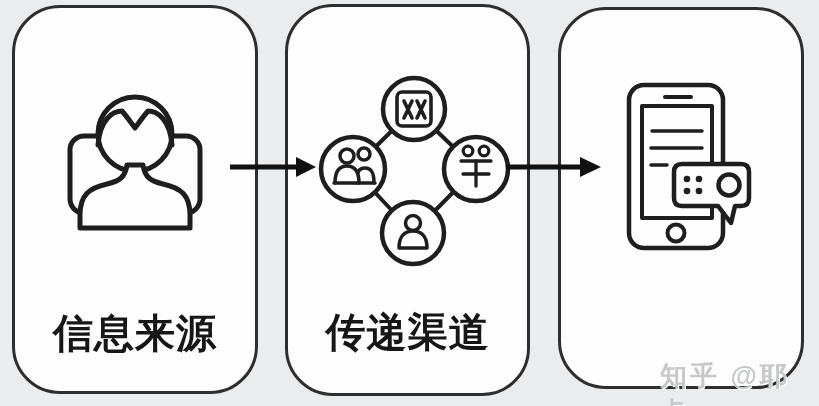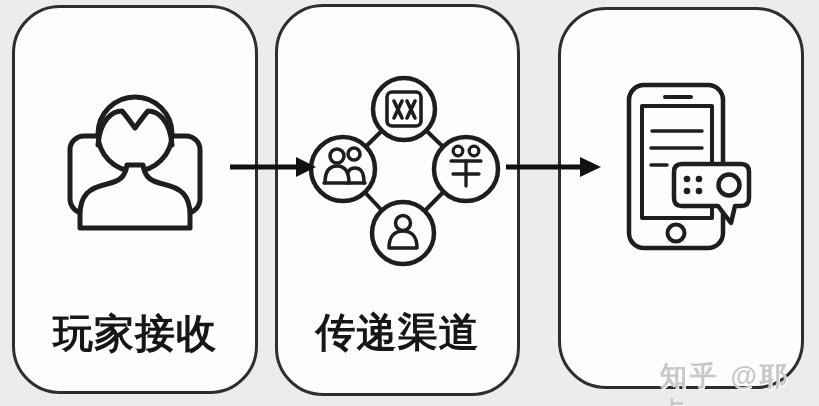--- a/index.html
+++ b/index.html
@@ -1,20 +1,20 @@
 <!DOCTYPE html>
 <html><head>
 <meta charset="utf-8">
 <style>
   html,body{margin:0;padding:0;}
   body{font-family:"Liberation Sans","DejaVu Sans",sans-serif;background:#e9eaec;}
   .canvas{position:relative;width:819px;height:406px;background:#ebecee;overflow:hidden;}
   .card{position:absolute;background:#fdfdfd;border:3px solid #2e2e2e;border-radius:48px;box-sizing:border-box;}
   .card1{left:12px;top:5px;width:246px;height:389px;}
-  .card2{left:275px;top:4px;width:245px;height:392px;}
+  .card2{left:285px;top:4px;width:245px;height:392px;}
   .card3{left:558px;top:7px;width:246px;height:382px;}
   .step-label{position:absolute;left:0;right:0;top:298px;text-align:center;
       font-size:40px;font-weight:bold;color:#161616;letter-spacing:1px;}
   .icon-svg{position:absolute;display:block;}
   .arrow{position:absolute;z-index:4;}
   .watermark{position:absolute;left:660px;top:358px;z-index:6;font-size:27px;
       color:#c6c8ca;letter-spacing:3px;text-shadow:1px 1px 0 #ffffff;font-weight:bold;}
   svg{overflow:visible;}
 </style>
 </head>
@@ -22,21 +22,21 @@
 
 <div class="canvas">
 
   <div class="card card1">
     <svg class="icon-svg" style="left:52px;top:79px;" width="136" height="146" viewBox="0 0 136 146" fill="none" stroke="#1e1e1e" stroke-width="5" stroke-linecap="round" stroke-linejoin="round">
       <rect x="3" y="49" width="130" height="77" rx="14" fill="#fdfdfd"></rect>
       <circle cx="68" cy="47" r="37" fill="#fdfdfd"></circle>
       <path d="M31,58 C33,32 46,24 55,24 C61,31 65,37 68,41 C71,37 75,31 81,24 C90,24 103,32 105,58"></path>
       <path d="M13,141 L13,128 C13,108 22,101 40,97 C52,94 58,91 60,78 L76,78 C78,91 84,94 96,97 C114,101 123,108 123,128 L123,141 Z" fill="#fdfdfd"></path>
     </svg>
-    <div class="step-label">玩家接收</div>
+    <div class="step-label">信息来源</div>
   </div>
 
   <svg class="arrow" style="left:228px;top:153px;" width="90" height="28" viewBox="0 0 90 28">
     <line x1="2" y1="14" x2="68" y2="14" stroke="#111" stroke-width="5"></line>
     <polygon points="68,4 88,14 68,24" fill="#111"></polygon>
   </svg>
 
   <div class="card card2">
     <svg class="icon-svg" style="left:23px;top:66px;" width="204" height="204" viewBox="0 0 204 204" fill="none" stroke="#1e1e1e" stroke-linecap="round" stroke-linejoin="round">
 

